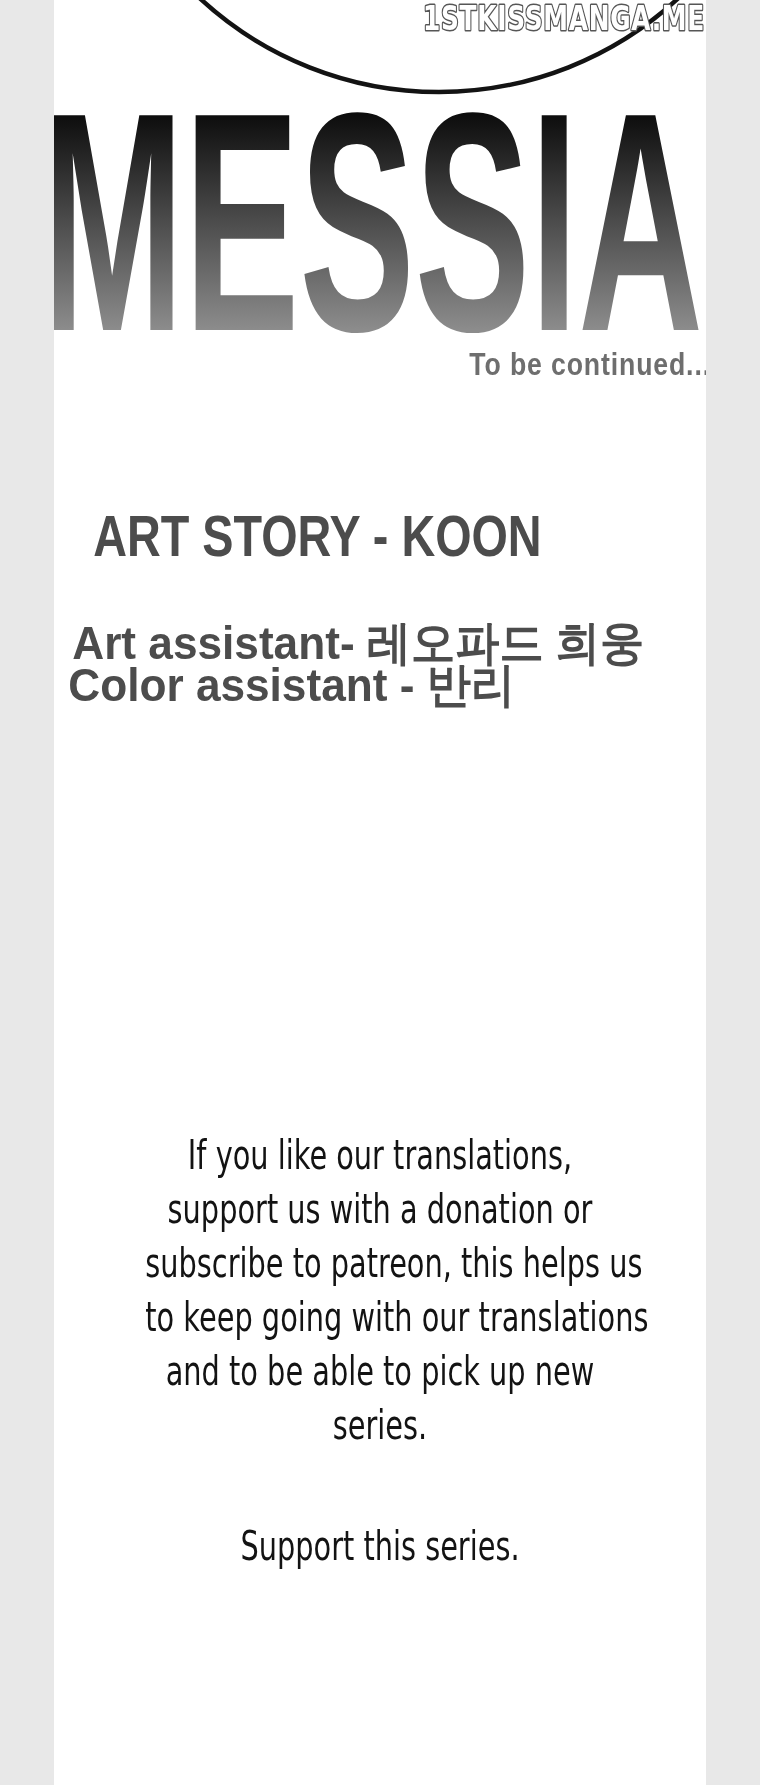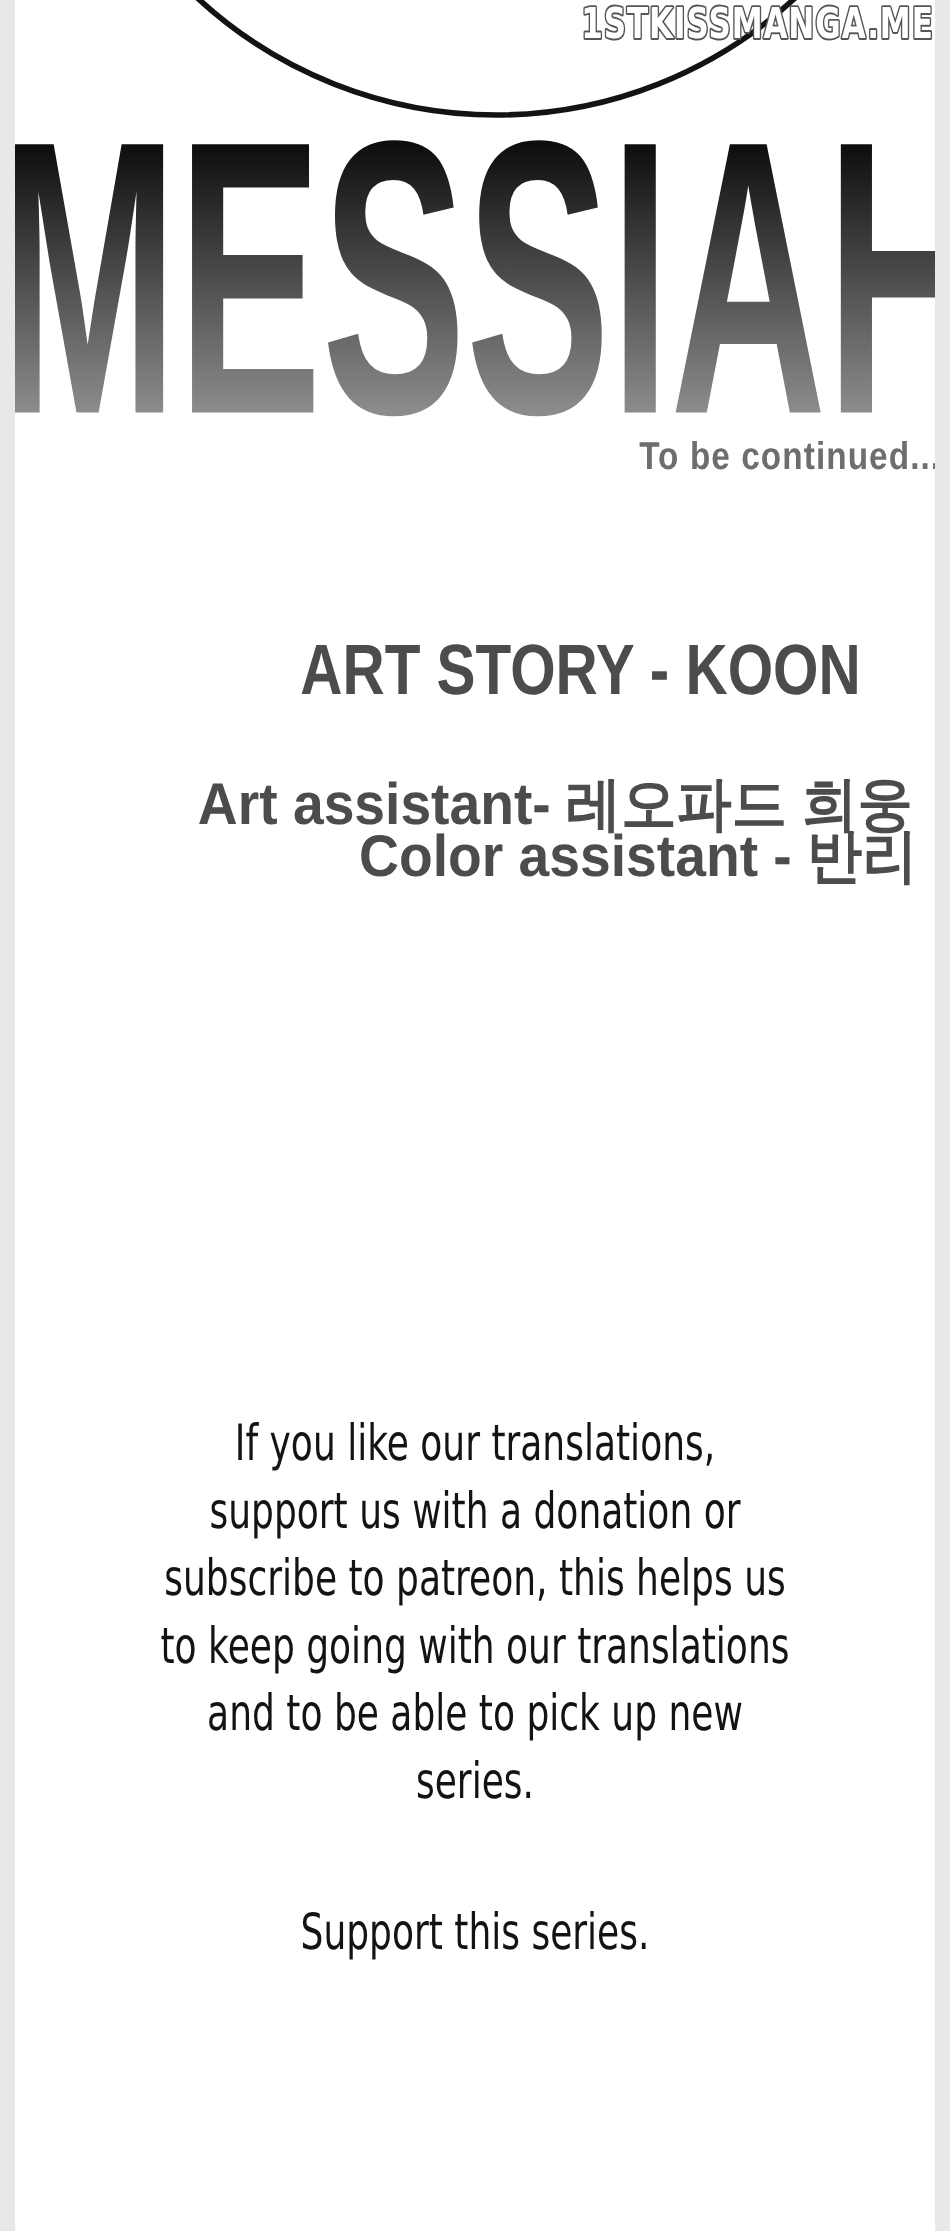--- a/index.html
+++ b/index.html
@@ -3,21 +3,21 @@
 <meta charset="utf-8">
 <style>
   :root{
     --background:#ffffff; --ink:#131313; --credit-gray:#4c4c4c;
     --tagline-gray:#6e6e6e; --watermark-outline:#565656; --watermark-fill:#ffffff;
     --title-grad-top:#0d0d0d; --title-grad-bottom:#8c8c8c;
   }
   *{margin:0;padding:0;box-sizing:border-box;}
   body{background:#e8e8e8;font-family:"Liberation Sans",sans-serif;}
   .page{
-    position:relative;width:736px;height:1785px;margin:0 auto;
+    position:relative;width:652px;height:1785px;margin:0 auto;
     background:var(--background);overflow:hidden;
   }
   .arc-svg{position:absolute;top:0;left:0;z-index:1;}
   .watermark-svg{position:absolute;top:0;right:-2px;z-index:2;}
   .watermark-svg text{
     font-family:"DejaVu Sans",sans-serif;font-weight:bold;letter-spacing:1px;
     fill:var(--watermark-fill);stroke:var(--watermark-outline);
     stroke-width:3px;paint-order:stroke;stroke-linejoin:round;
   }
   .title-svg{position:absolute;top:95px;left:0;z-index:0;}
@@ -26,21 +26,21 @@
     fill:url(#titleGrad);
   }
   .tagline{
     position:absolute;top:347px;right:-5px;z-index:2;
     font-weight:bold;font-size:31px;letter-spacing:1px;
     color:var(--tagline-gray);
     transform:scaleX(0.86);transform-origin:100% 50%;
     white-space:nowrap;
   }
   .credit-line{
-    position:absolute;left:0;right:0;text-align:right;
+    position:absolute;left:0;right:0;text-align:left;
     color:var(--credit-gray);font-weight:bold;white-space:nowrap;
   }
   .credit-main{top:503px;font-size:57px;}
   .credit-main .squeeze{display:inline-block;transform:scaleX(0.82);transform-origin:50% 50%;position:relative;left:-10px;}
   .credit-sub{font-size:47px;}
   .credit-sub .squeeze{display:inline-block;transform:scaleX(0.94);transform-origin:50% 50%;}
   .credit-art{top:612px;}
   .credit-color{top:654px;}
   .message{
     position:absolute;top:1128px;left:0;right:0;text-align:center;

